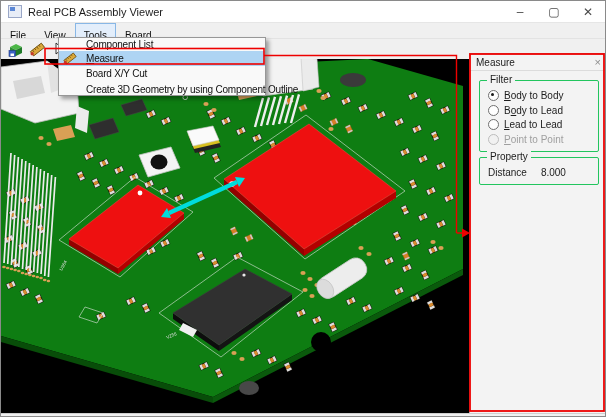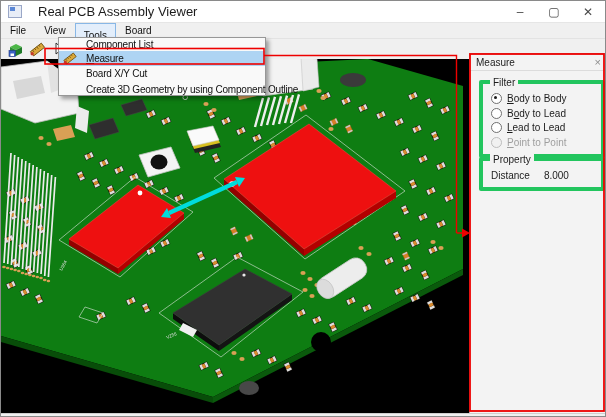--- a/index.html
+++ b/index.html
@@ -4,42 +4,42 @@
 <style>
   html,body{margin:0;padding:0;background:#9a9a9a;}
   .win{position:relative;width:606px;height:417px;margin:0 auto;background:#000;
        border:1px solid #8a8a8a;box-sizing:border-box;overflow:hidden;
        font-family:"Liberation Sans",sans-serif;-webkit-font-smoothing:antialiased;}
   
   .titlebar{position:absolute;left:0;top:0;right:0;height:22px;background:#fff;
             display:flex;align-items:center;border-bottom:1px solid #e6e6e6;box-sizing:border-box;}
   .appicon{width:12px;height:11px;margin-left:7px;position:relative;background:#e8edf7;border:1px solid #9aa7c7;}
   .appicon::before{content:'';position:absolute;left:1px;top:1px;width:5px;height:4px;background:#5b87d6;}
-  .wtitle{font-size:13px;color:#1c1c1c;margin-left:16px;white-space:nowrap;}
+  .wtitle{font-size:11px;color:#1c1c1c;margin-left:6px;white-space:nowrap;}
   .controls{margin-left:auto;display:flex;height:100%;}
   .ctrl{width:34px;display:flex;align-items:center;justify-content:center;font-size:12px;color:#4a4a4a;}
   
   .menubar{position:absolute;top:22px;left:0;right:0;height:15px;background:#f0f0f0;
            display:flex;align-items:stretch;font-size:10px;color:#111;}
-  .mb-item{padding:3px 9px;display:flex;align-items:center;}
+  .mb-item{padding:12px 9px;display:flex;align-items:center;}
   .mb-item.open{background:#e3eefb;border:1px solid #88b7e6;padding:11px 8px;box-sizing:border-box;}
   
   .toolbar{position:absolute;top:37px;left:0;right:0;height:21px;background:#f0f0f0;
            display:flex;align-items:center;gap:5px;padding-left:6px;box-sizing:border-box;
            border-top:1px solid #e3e3e3;}
   .tb-icon{width:17px;height:17px;}
   
   .viewport{position:absolute;left:0;top:58px;width:468px;height:354px;background:#000;}
   
   .panel{position:absolute;left:468px;top:52px;width:138px;height:360px;background:#f3f3f3;
          border-left:1px solid #aeaeae;border-top:1px solid #aeaeae;box-sizing:border-box;
          font-size:10px;color:#1c1c1c;}
   .panel-title{height:16px;display:flex;align-items:center;padding:0 6px;border-bottom:1px solid #dcdcdc;}
   .panel-close{margin-left:auto;color:#8d8d8d;font-size:11px;line-height:11px;}
-  .groupbox{position:absolute;border:4px solid #22c55e;border-radius:2px;}
+  .groupbox{position:absolute;border:1px solid #22c55e;border-radius:2px;}
   #gb-filter{left:9px;top:26px;width:118px;height:70px;}
   #gb-prop{left:9px;top:103px;width:118px;height:26px;}
   .gb-label{position:absolute;top:-7px;left:7px;background:#f3f3f3;padding:0 3px;line-height:12px;}
   .radio-row{position:absolute;left:8px;display:flex;align-items:center;gap:5px;height:11px;}
   .radio-row:nth-of-type(1){top:9px}.radio-row:nth-of-type(2){top:23.5px}
   .radio-row:nth-of-type(3){top:38px}.radio-row:nth-of-type(4){top:52.5px}
   .radio{width:9px;height:9px;border:1px solid #707070;border-radius:50%;background:#fff;position:relative;flex:none;}
   .radio.checked::after{content:'';position:absolute;left:2px;top:2px;width:3px;height:3px;border-radius:50%;background:#1a1a1a;}
   .radio.disabled{border-color:#bdbdbd;background:#f1f1f1;}
   .rlabel.dis{color:#9f9f9f;}

